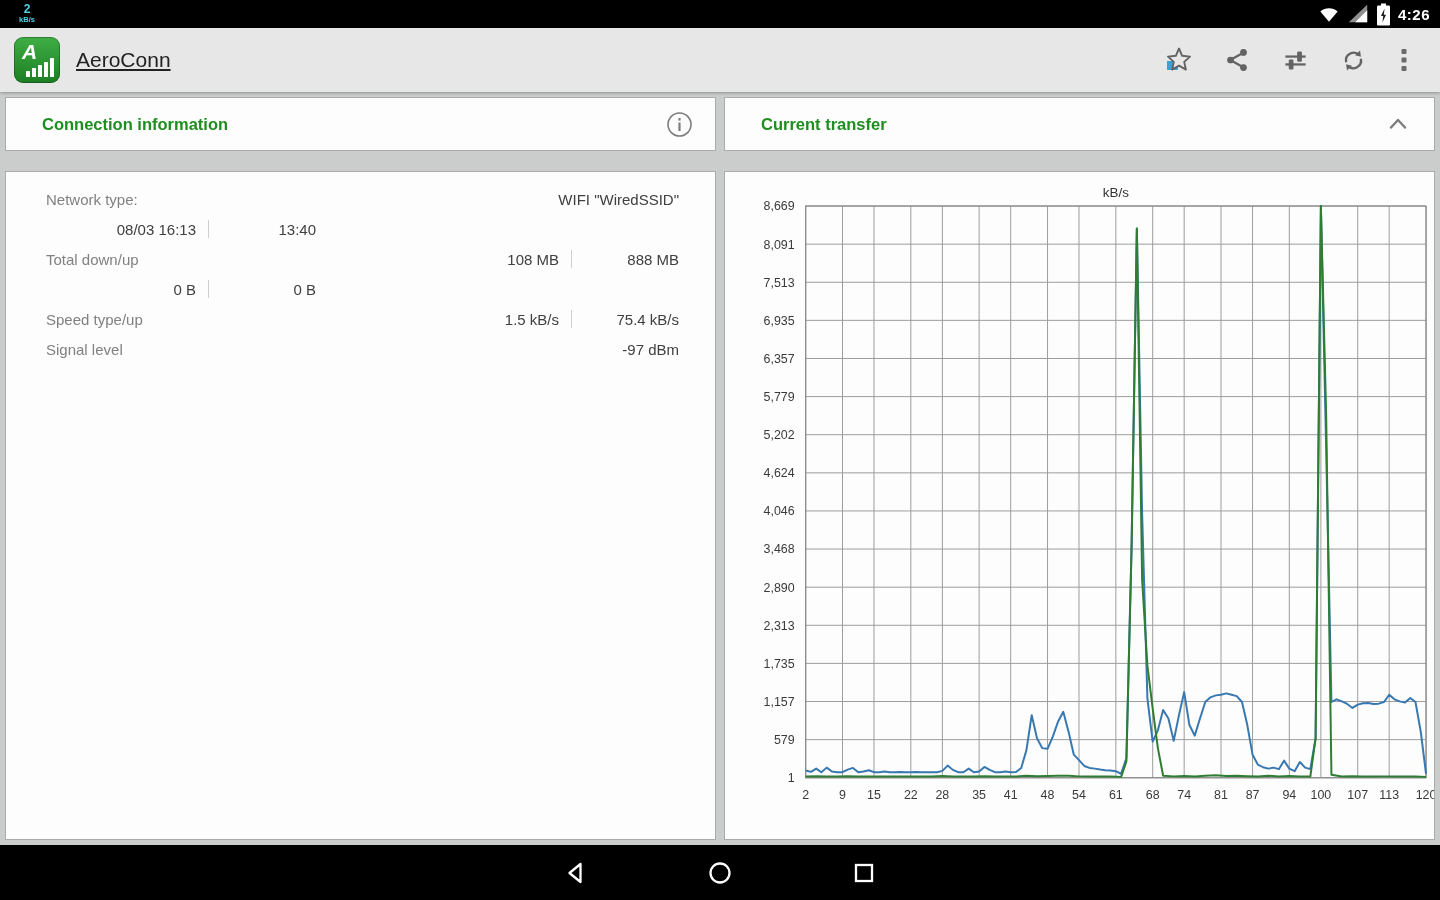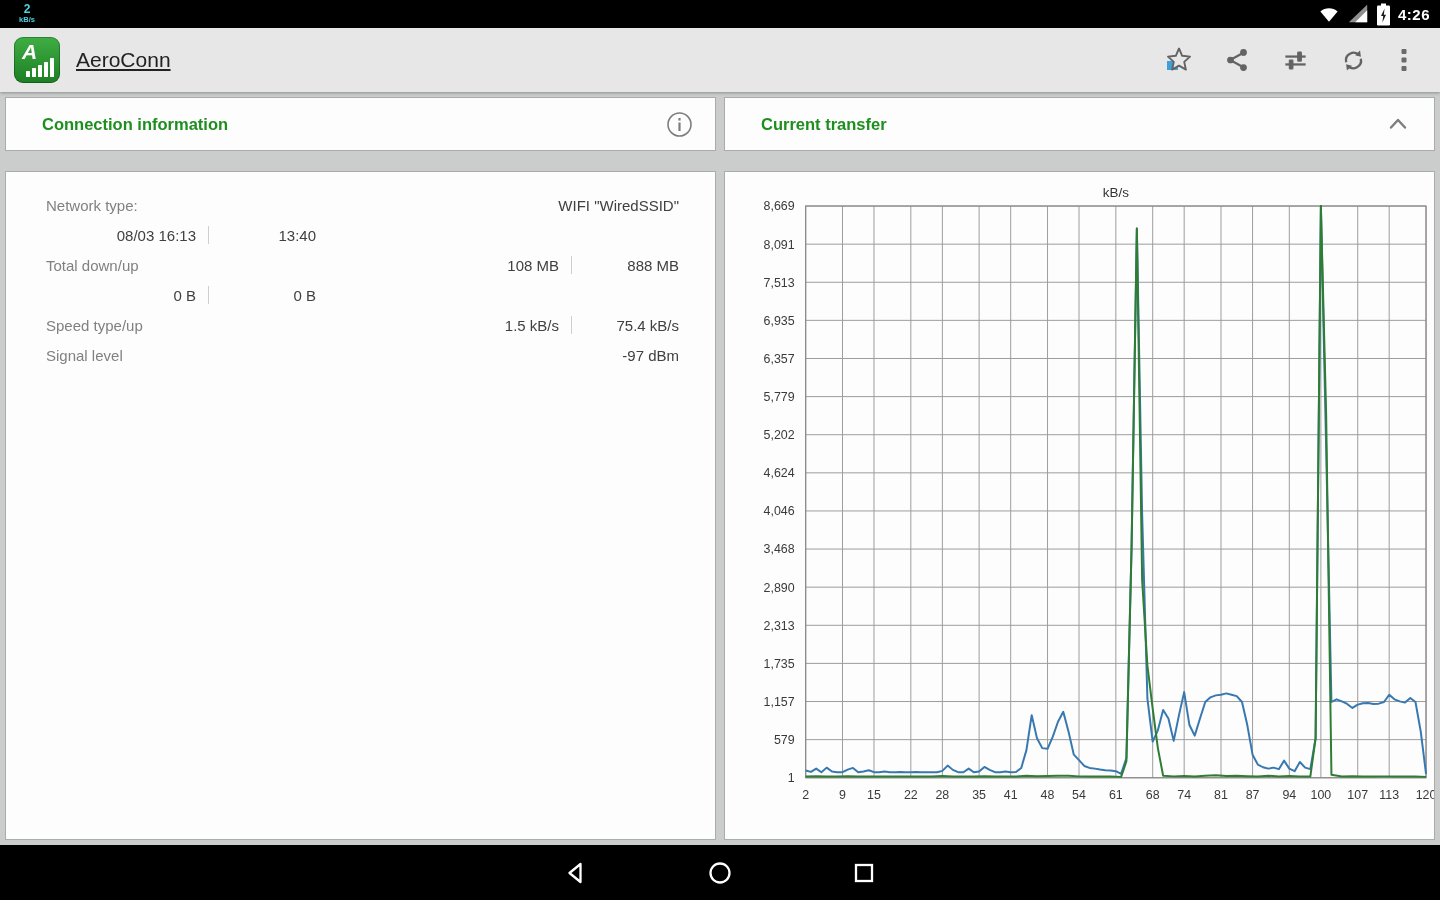--- a/index.html
+++ b/index.html
@@ -28,21 +28,21 @@
   .content { flex:1 1 auto; display:flex; gap:8px; padding:5px; background:#cbcdcd; min-height:0; }
   .panel { flex:1 1 0; display:flex; flex-direction:column; gap:20px; min-width:0;border-radius:27px; }
   .card { background:#fdfdfd; border:1px solid #ababab; }
   .panel-header { height:54px; display:flex; align-items:center; padding:0 14px 0 36px; }
   .panel-title { color:#1e8e1e; font-size:16.5px; font-weight:bold; }
   .ph-action { margin-left:auto; width:44px; height:44px; display:flex; align-items:center; justify-content:center; cursor:pointer; }
   .panel-body { flex:1 1 auto; min-height:0; position:relative; }
 
   
   .info-table { padding:12px 0 0 0; }
-  .row { display:flex; align-items:flex-end; height:30px; padding:0 0 0 40px; font-size:15px; }
+  .row { display:flex; align-items:center; height:30px; padding:0 0 0 40px; font-size:15px; }
   .row .label { flex:1; color:#818181; }
   .vals { display:flex; align-items:center; }
   .v1 { width:150px; text-align:right; color:#404040; }
   .sep { width:1px; height:18px; background:#cfcfcf; margin:0 12px; }
   .v2 { width:95px; text-align:right; color:#404040; margin-right:36px; white-space:nowrap; }
   .row.single .v2 { width:auto; min-width:270px; }
 
   
   #chart-svg { position:absolute; inset:0; width:100%; height:100%; }
   #chart-svg .grid { stroke:#9b9b9b; stroke-width:1; }

